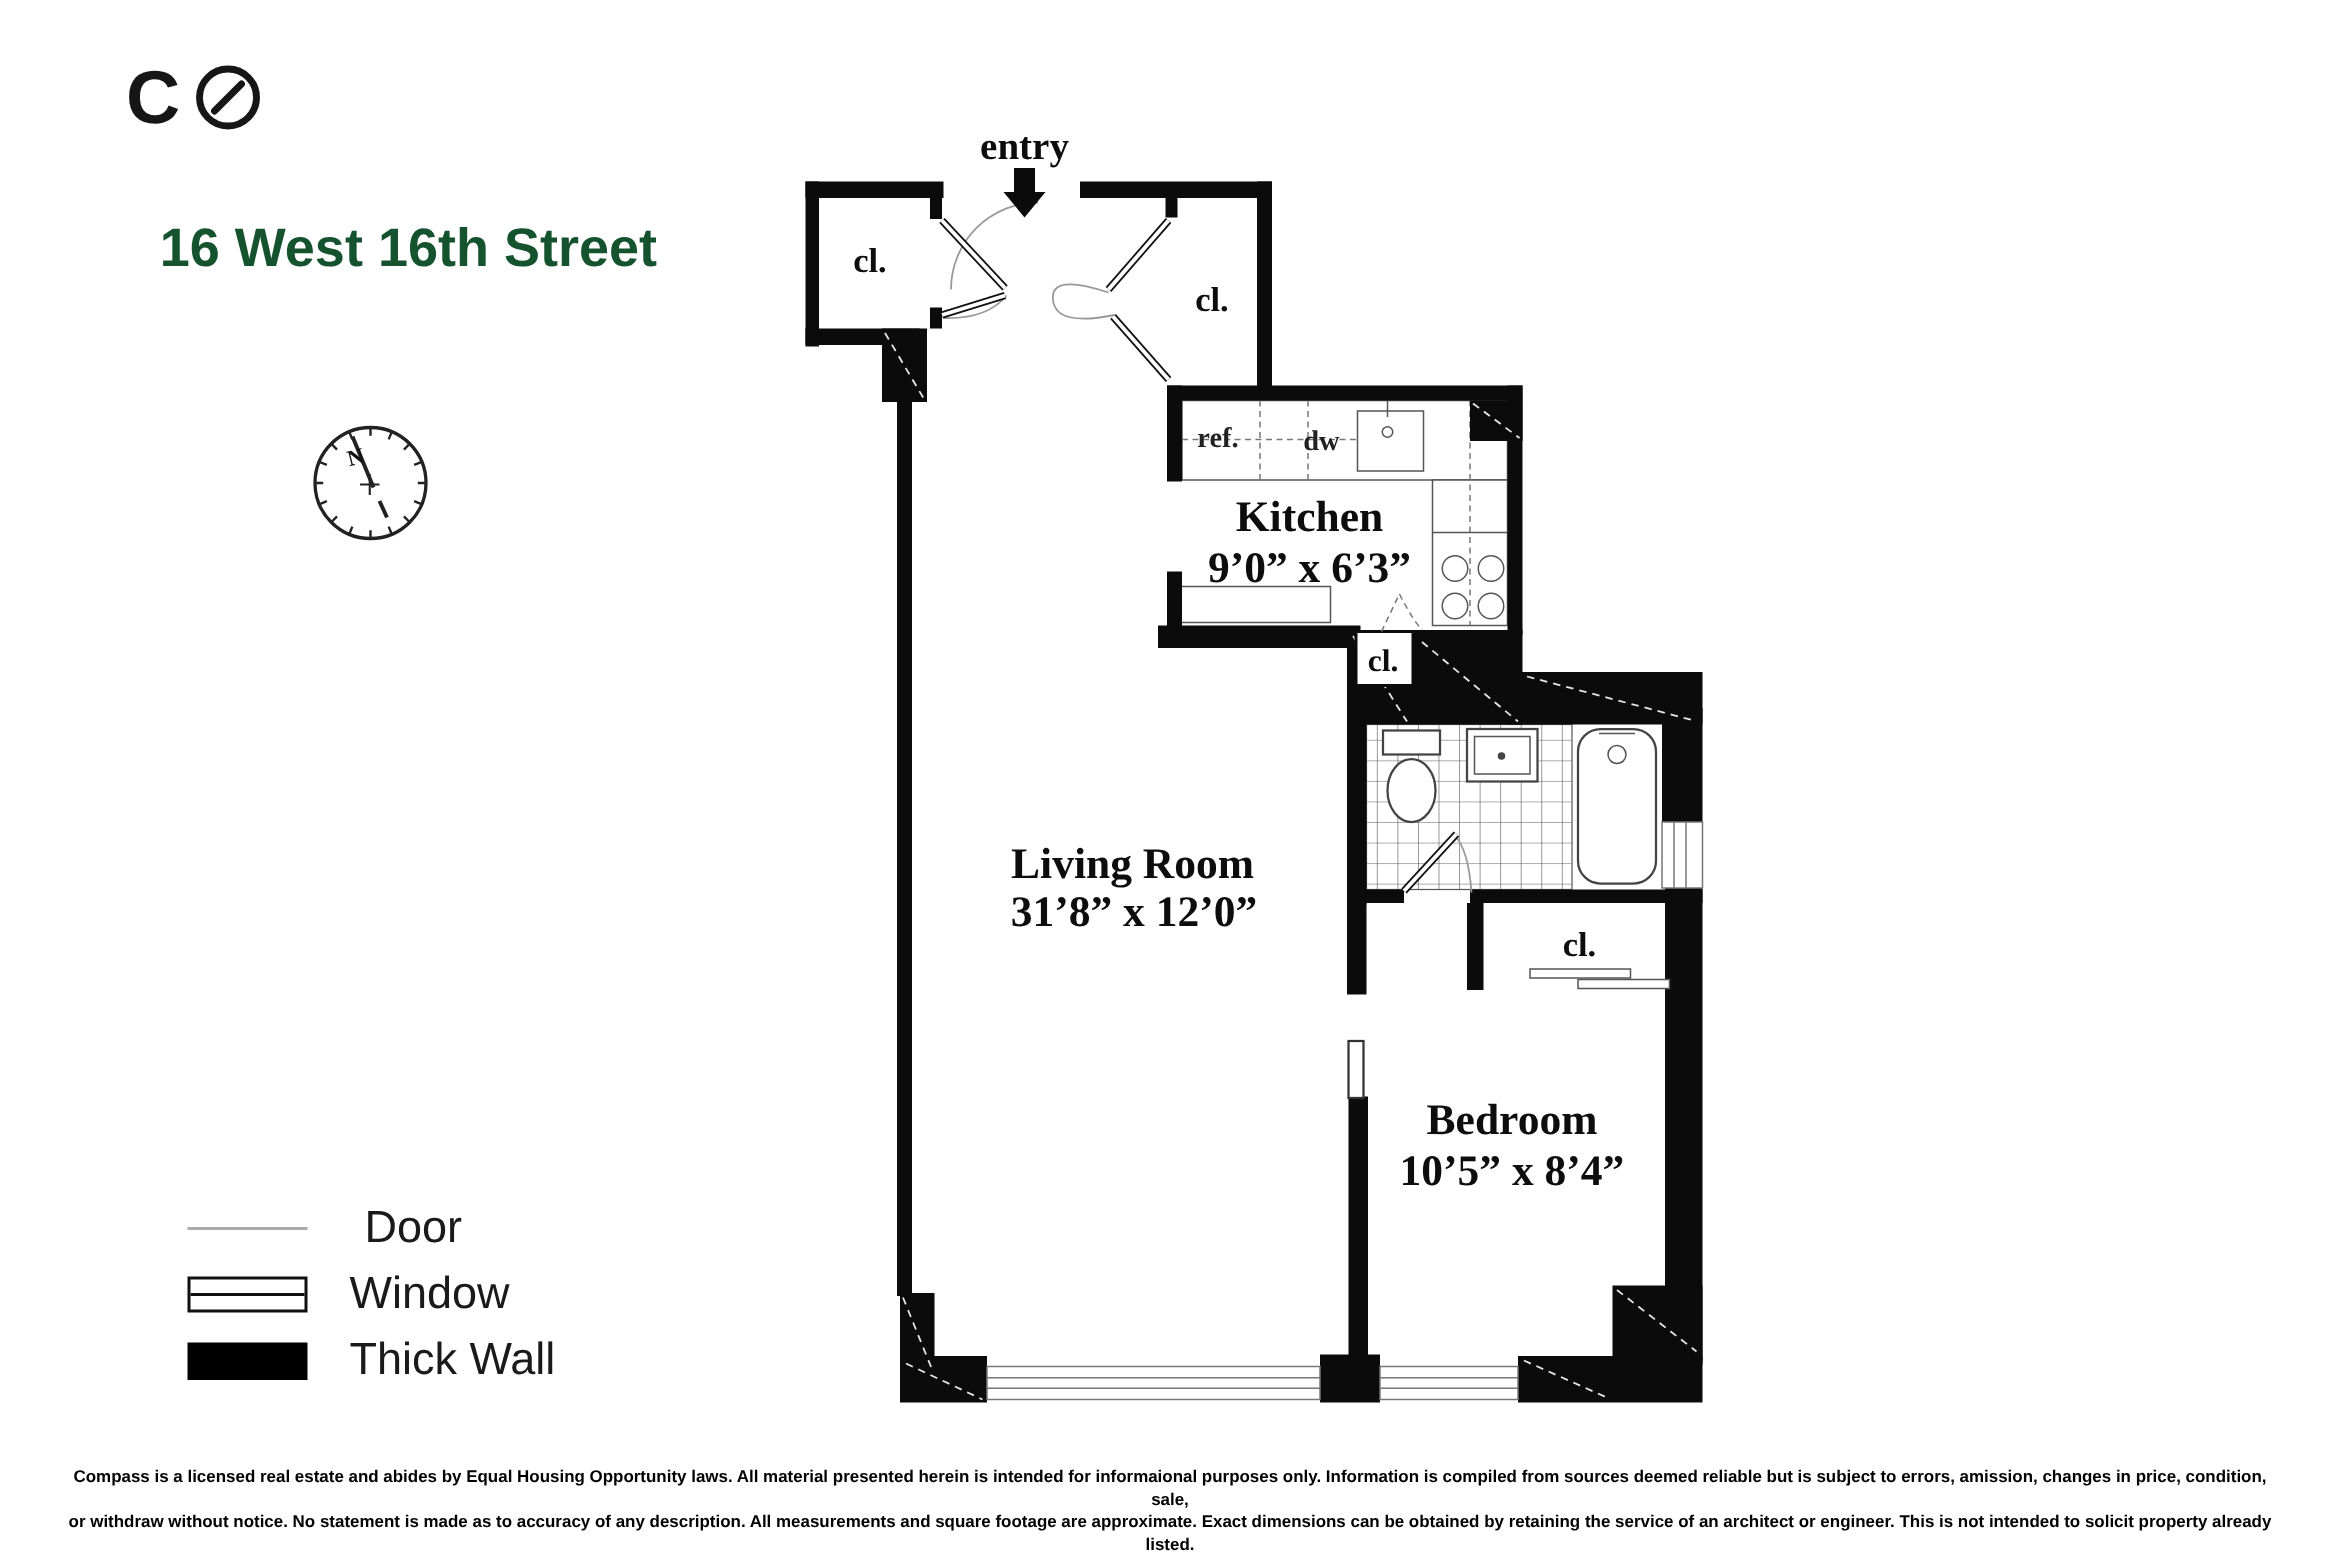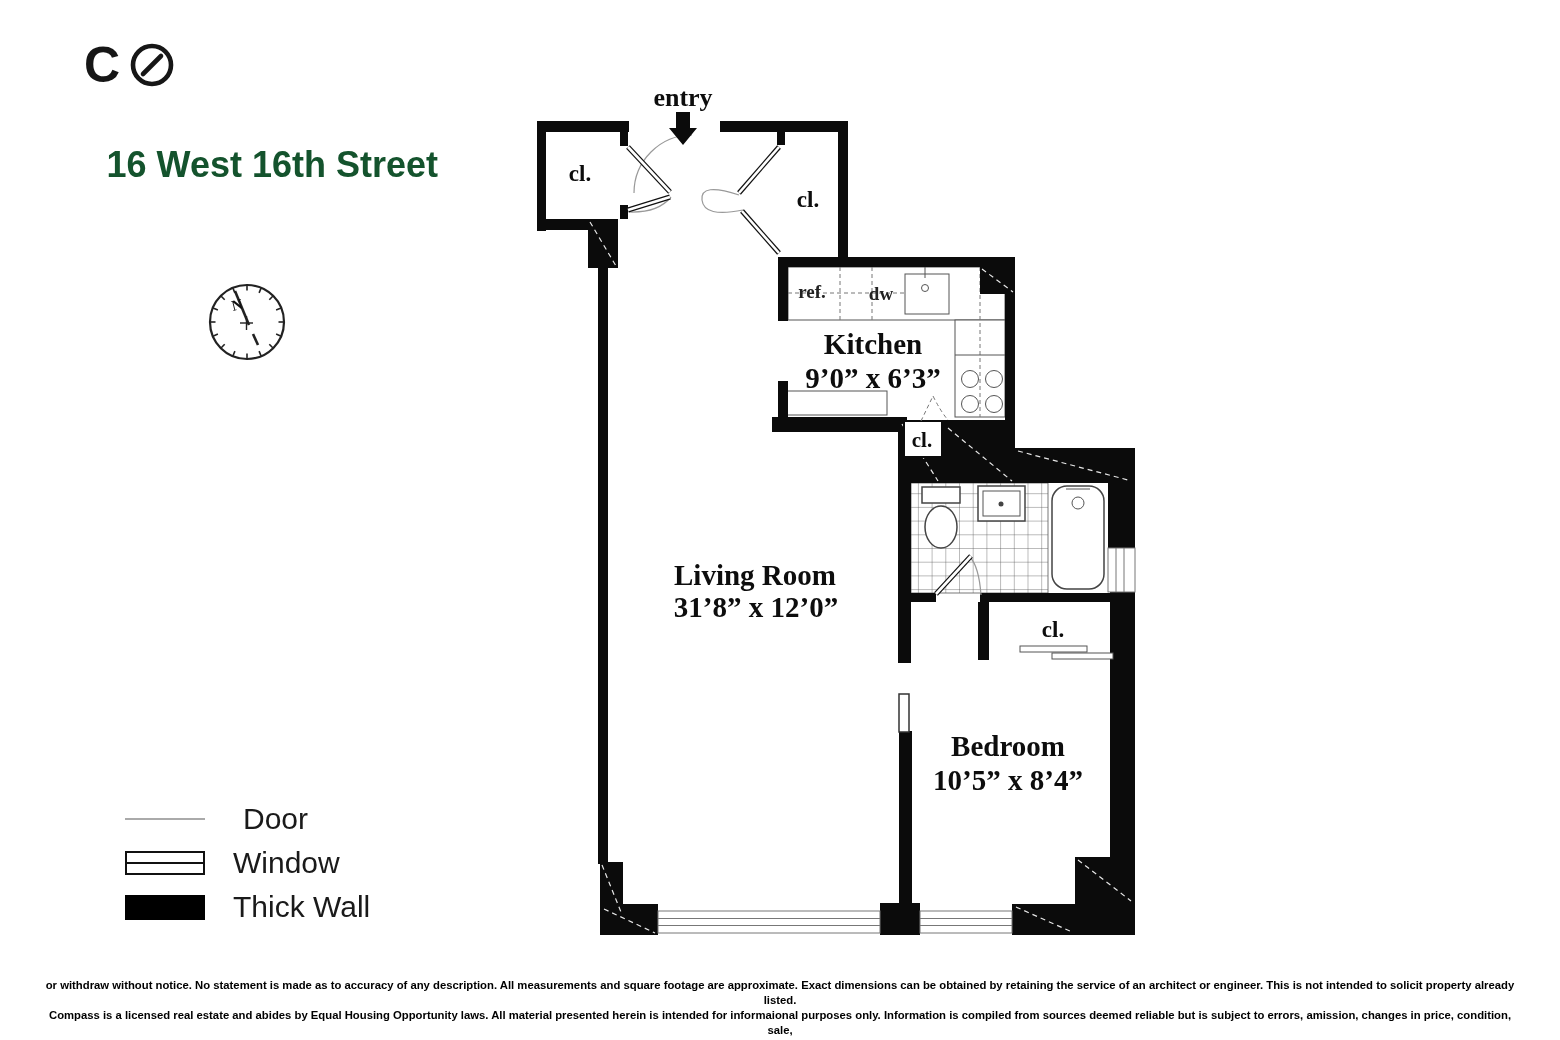--- a/index.html
+++ b/index.html
@@ -253,17 +253,17 @@
         </div>
       <div class="lg-label">Window</div>
     </div>
     <div class="lg-row">
       <div class="sw sw-wall"></div>
       <div class="lg-label">Thick Wall</div>
     </div>
   </div>
 
   <div class="disclaimer">
+    <div>Compass is a licensed real estate and abides by Equal Housing Opportunity laws. All material presented herein is intended for informaional purposes only. Information is compiled from sources deemed reliable but is subject to errors, amission, changes in price, condition, sale,</div>
     <div>or withdraw without notice. No statement is made as to accuracy of any description. All measurements and square footage are approximate. Exact dimensions can be obtained by retaining the service of an architect or engineer. This is not intended to solicit property already listed.</div>
-    <div>Compass is a licensed real estate and abides by Equal Housing Opportunity laws. All material presented herein is intended for informaional purposes only. Information is compiled from sources deemed reliable but is subject to errors, amission, changes in price, condition, sale,</div>
   </div>
 
 </div>
 
 </body></html>

